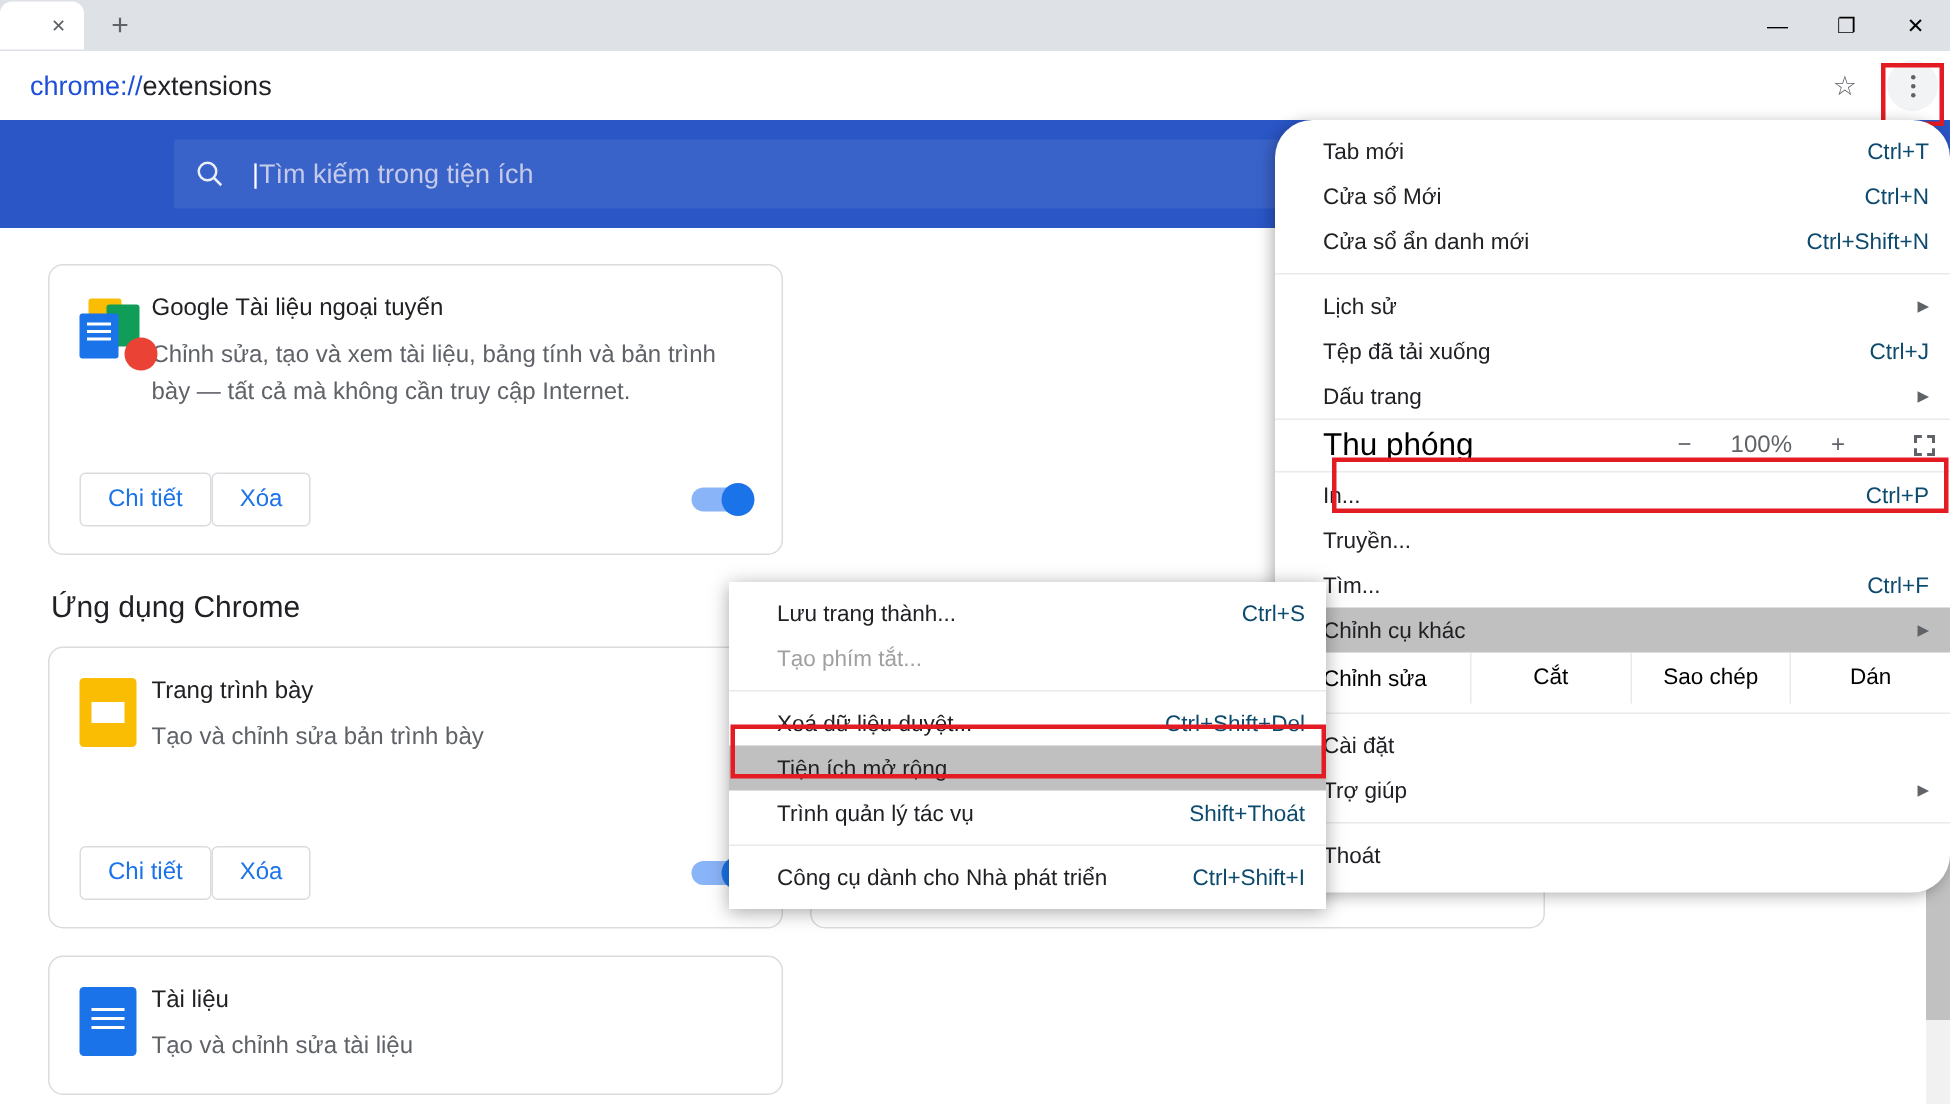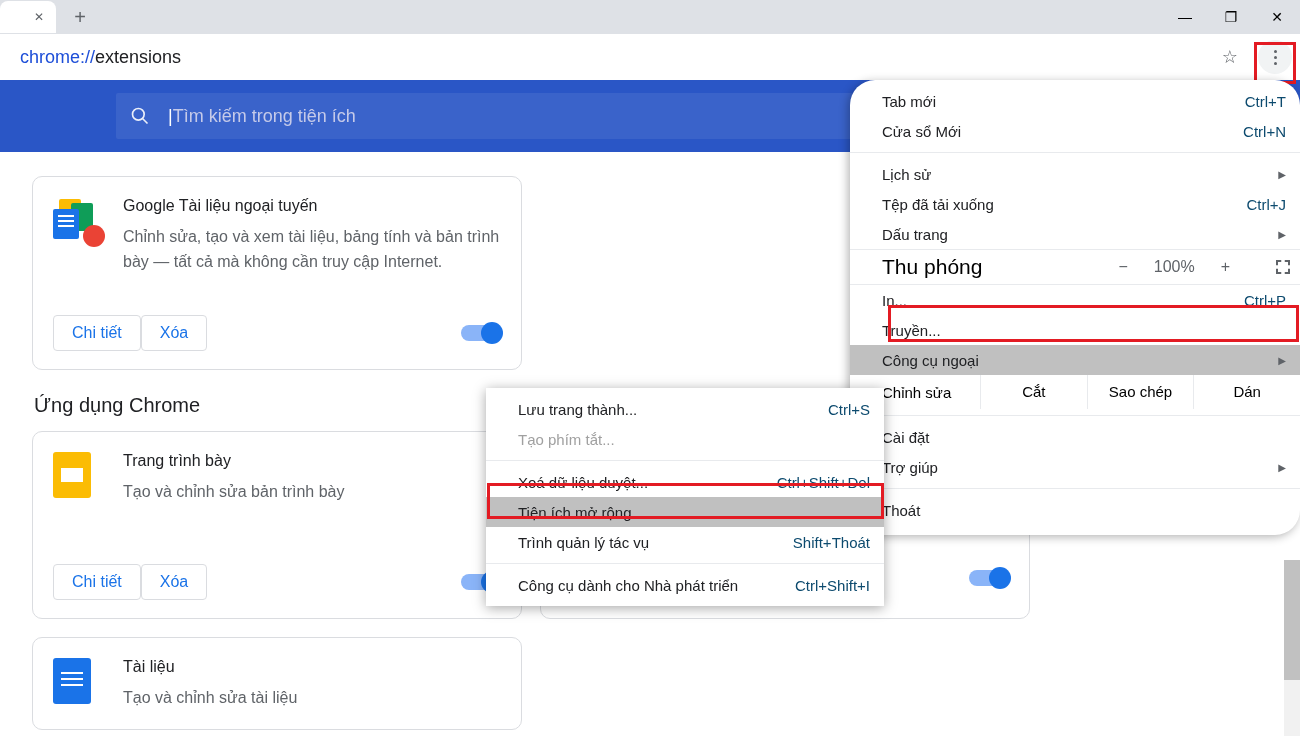--- a/index.html
+++ b/index.html
@@ -27,21 +27,21 @@
   
   .blue-bar { background: #2a56c6; height: 72px; display: flex; align-items: center; padding-left: 116px; }
   .search-wrap { background: rgba(255,255,255,0.08); height: 46px; display: flex; align-items: center; padding: 0 14px; border-radius: 2px; min-width: 760px; }
   .search-wrap .si { color: #fff; opacity: 0.9; margin-right: 22px; font-size: 18px; }
   .search-ph { color: #c5cae9; font-size: 18px; }
   .search-caret { color: #fff; font-size: 18px; margin-left: -4px; }
 
   
   .content { padding: 24px 0 0 32px; }
   .card { width: 490px; border: 1px solid #dadce0; border-radius: 10px; padding: 20px 20px 18px 20px; margin-bottom: 24px; background: #fff; }
-  .card-top { display: flex; gap: 22px; }
+  .card-top { display: flex; }
   .card-title { font-size: 16px; color: #202124; margin-bottom: 10px; }
   .card-desc { font-size: 16px; color: #5f6368; line-height: 1.55; }
   .card-actions { display: flex; align-items: center; margin-top: 40px; }
   .btn { border: 1px solid #dadce0; border-radius: 4px; padding: 8px 18px; color: #1a73e8; font-size: 16px; background: #fff; }
   .toggle { margin-left: auto; width: 40px; height: 16px; background: #8ab4f8; border-radius: 10px; position: relative; }
   .toggle::after { content: ""; position: absolute; right: -2px; top: -3px; width: 22px; height: 22px; background: #1a73e8; border-radius: 50%; }
 
   .section-head { font-size: 20px; color: #202124; margin: 20px 0 14px 2px; }
 
   .row2 { display: flex; gap: 18px; }
@@ -206,20 +206,24 @@
 
 <div class="menu">
   <div class="menu-row">
       <span>Tab mới</span>
       <span class="sc">Ctrl+T</span>
     </div>
   <div class="menu-row">
       <span>Cửa sổ Mới</span>
       <span class="sc">Ctrl+N</span>
     </div>
+  <div class="menu-row">
+      <span>Cửa sổ ẩn danh mới</span>
+      <span class="sc">Ctrl+Shift+N</span>
+    </div>
   <div class="menu-sep"></div>
   <div class="menu-row">
       <span>Lịch sử</span>
       <span class="arr">▶</span>
     </div>
   <div class="menu-row">
       <span>Tệp đã tải xuống</span>
       <span class="sc">Ctrl+J</span>
     </div>
   <div class="menu-row">
@@ -235,22 +239,26 @@
       <div class="fs-ic"></div>
     </div>
   </div>
   <div class="menu-row">
       <span>In...</span>
       <span class="sc">Ctrl+P</span>
     </div>
   <div class="menu-row">
       <span>Truyền...</span>
     </div>
+  <div class="menu-row">
+      <span>Tìm...</span>
+      <span class="sc">Ctrl+F</span>
+    </div>
   <div class="menu-row hl">
-      <span>Công cụ ngoại</span>
+      <span>Chỉnh cụ khác</span>
       <span class="arr">▶</span>
     </div>
   <div class="edit-row">
     <div class="elbl">Chỉnh sửa</div>
     <div class="ebtn">Cắt</div>
     <div class="ebtn">Sao chép</div>
     <div class="ebtn">Dán</div>
   </div>
   <div class="menu-sep"></div>
   <div class="menu-row">

